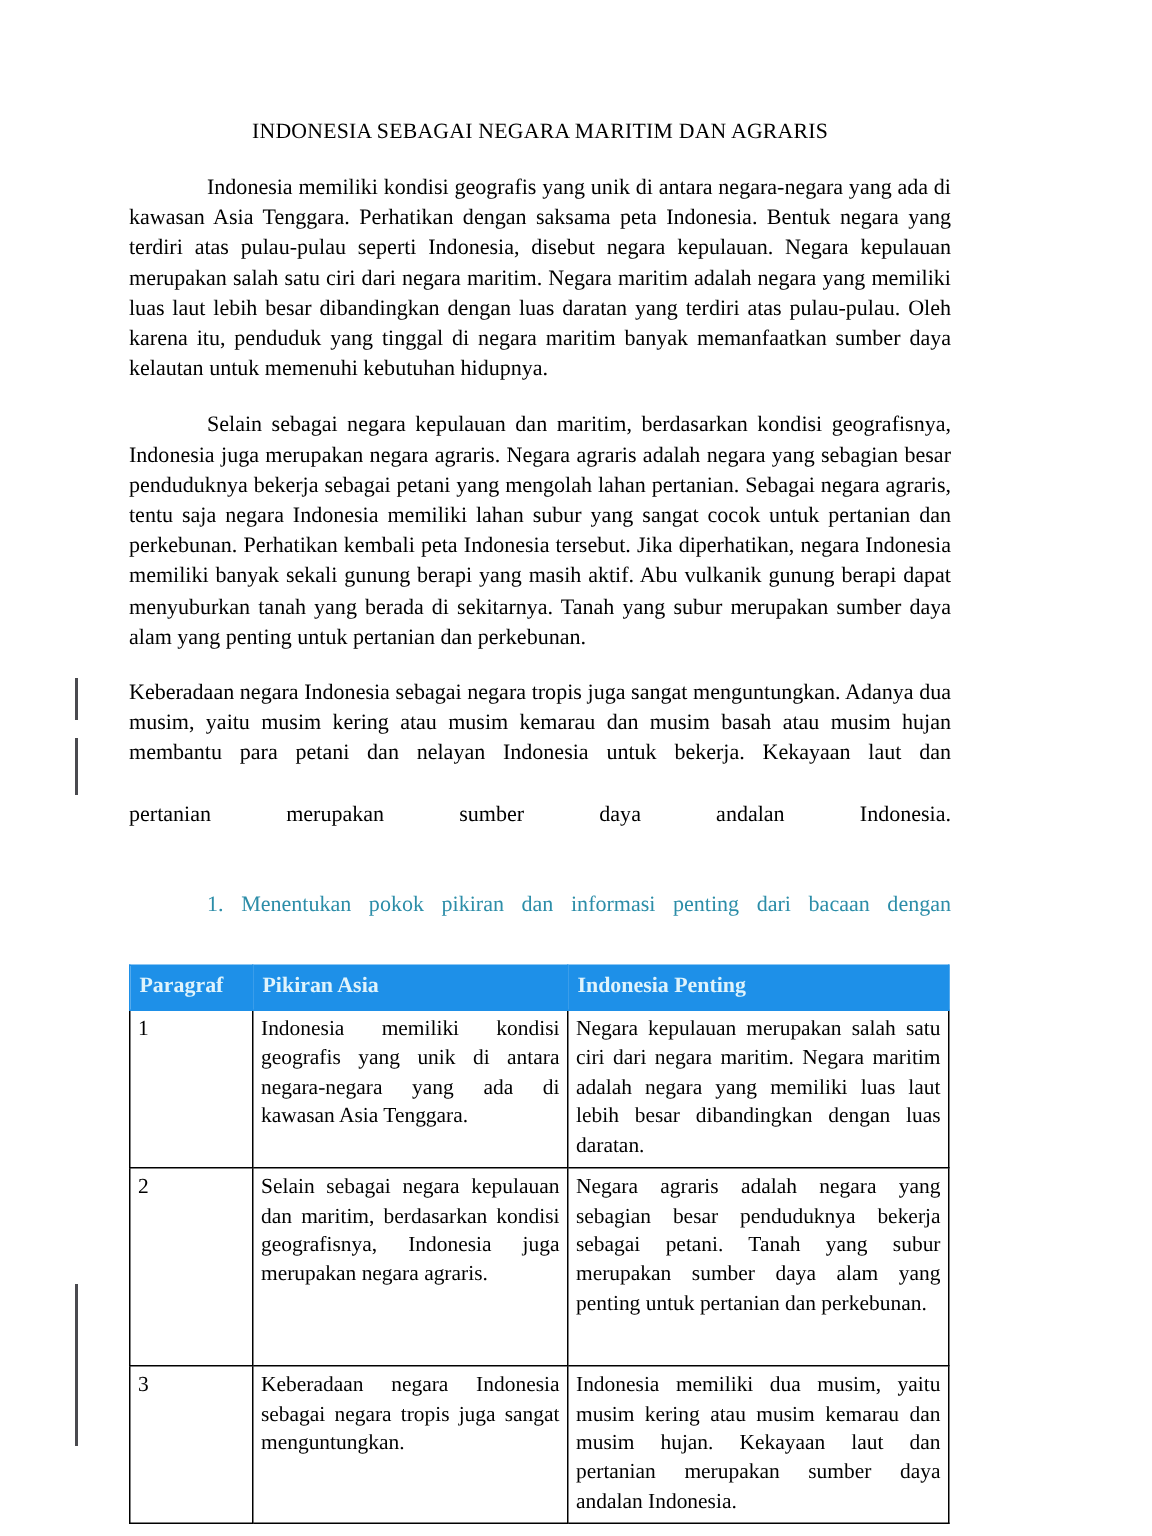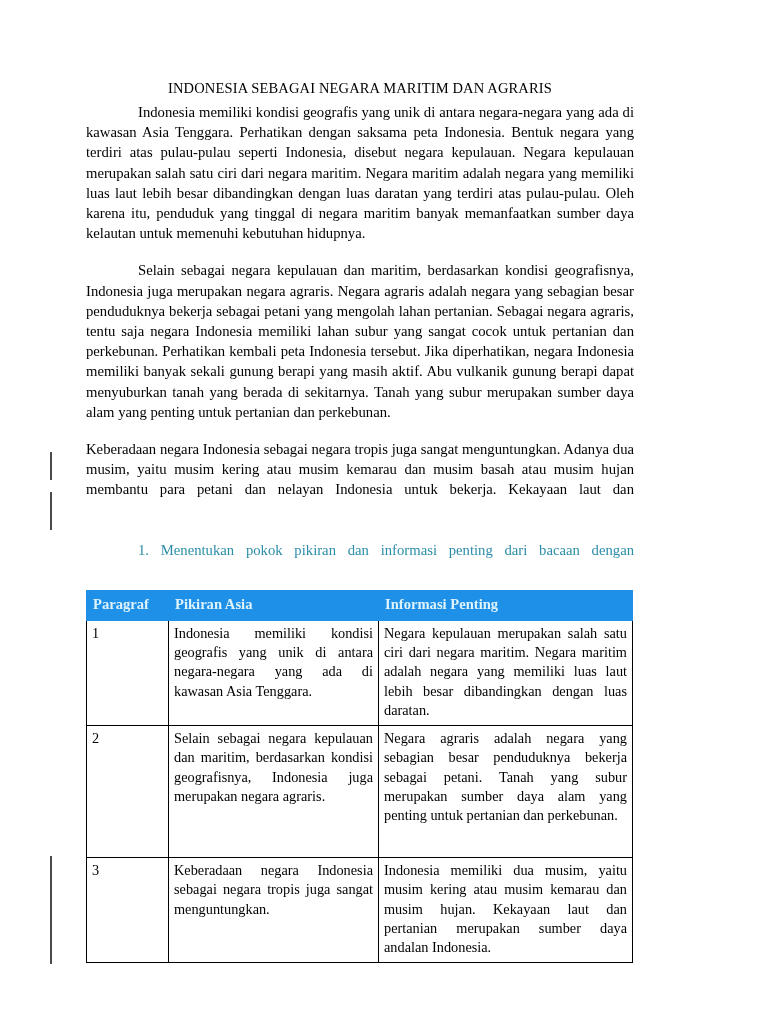--- a/index.html
+++ b/index.html
@@ -25,21 +25,21 @@
     position: absolute;
     left: 86px;
     top: 80px;
     width: 548px;
   }
 
   .doc-title {
     text-align: center;
     font-size: 14.5px;
     letter-spacing: 0.15px;
-    margin: 0 0 5px 0;
+    margin: 0 0 18px 0;
     font-weight: normal;
   }
 
   p.body-par {
     font-size: 14.7px;
     line-height: 20.2px;
     text-align: justify;
     text-indent: 52px;
     margin: 0 0 17px 0;
     -webkit-hyphens: none;
@@ -150,37 +150,38 @@
   <div class="content">
 
     <h1 class="doc-title">INDONESIA SEBAGAI NEGARA MARITIM DAN AGRARIS</h1>
 
     <p class="body-par">Indonesia memiliki kondisi geografis yang unik di antara negara-negara yang ada di kawasan Asia Tenggara. Perhatikan dengan saksama peta Indonesia. Bentuk negara yang terdiri atas pulau-pulau seperti Indonesia, disebut negara kepulauan. Negara kepulauan merupakan salah satu ciri dari negara maritim. Negara maritim adalah negara yang memiliki luas laut lebih besar dibandingkan dengan luas daratan yang terdiri atas pulau-pulau. Oleh karena itu, penduduk yang tinggal di negara maritim banyak memanfaatkan sumber daya kelautan untuk memenuhi kebutuhan hidupnya.</p>
 
     <p class="body-par">Selain sebagai negara kepulauan dan maritim, berdasarkan kondisi geografisnya, Indonesia juga merupakan negara agraris. Negara agraris adalah negara yang sebagian besar penduduknya bekerja sebagai petani yang mengolah lahan pertanian. Sebagai negara agraris, tentu saja negara Indonesia memiliki lahan subur yang sangat cocok untuk pertanian dan perkebunan. Perhatikan kembali peta Indonesia tersebut. Jika diperhatikan, negara Indonesia memiliki banyak sekali gunung berapi yang masih aktif. Abu vulkanik gunung berapi dapat menyuburkan tanah yang berada di sekitarnya. Tanah yang subur merupakan sumber daya alam yang penting untuk pertanian dan perkebunan.</p>
 
     <p class="body-par last-stretch">
         <span class="stretch-line">Keberadaan negara Indonesia sebagai negara tropis juga sangat menguntungkan. Adanya dua musim, yaitu musim kering atau musim kemarau dan musim basah atau musim hujan membantu para petani dan nelayan Indonesia untuk bekerja. Kekayaan laut dan</span>
+        <span class="stretch-line">pertanian merupakan sumber daya andalan Indonesia.</span>
       </p>
 
     <p class="task-heading">
         <span class="th-line1">1. Menentukan pokok pikiran dan informasi penting dari bacaan dengan</span>
       </p>
 
     <table class="main-table">
       <colgroup>
         <col class="c1">
           <col class="c2">
           <col class="c3">
       </colgroup>
       <thead>
         <tr>
           <th>Paragraf</th>
           <th class="th-sep">Pikiran Asia</th>
-          <th class="th-sep">Informasi Penting</th>
+          <th class="th-sep">Indonesia Penting</th>
         </tr>
       </thead>
       <tbody>
         <tr class="row1">
           <td class="col-num">1</td>
           <td>Indonesia memiliki kondisi geografis yang unik di antara negara-negara yang ada di kawasan Asia Tenggara.</td>
           <td>Negara kepulauan merupakan salah satu ciri dari negara maritim. Negara maritim adalah negara yang memiliki luas laut lebih besar dibandingkan dengan luas daratan.</td>
         </tr>
         <tr class="row2">
           <td class="col-num">2</td>

